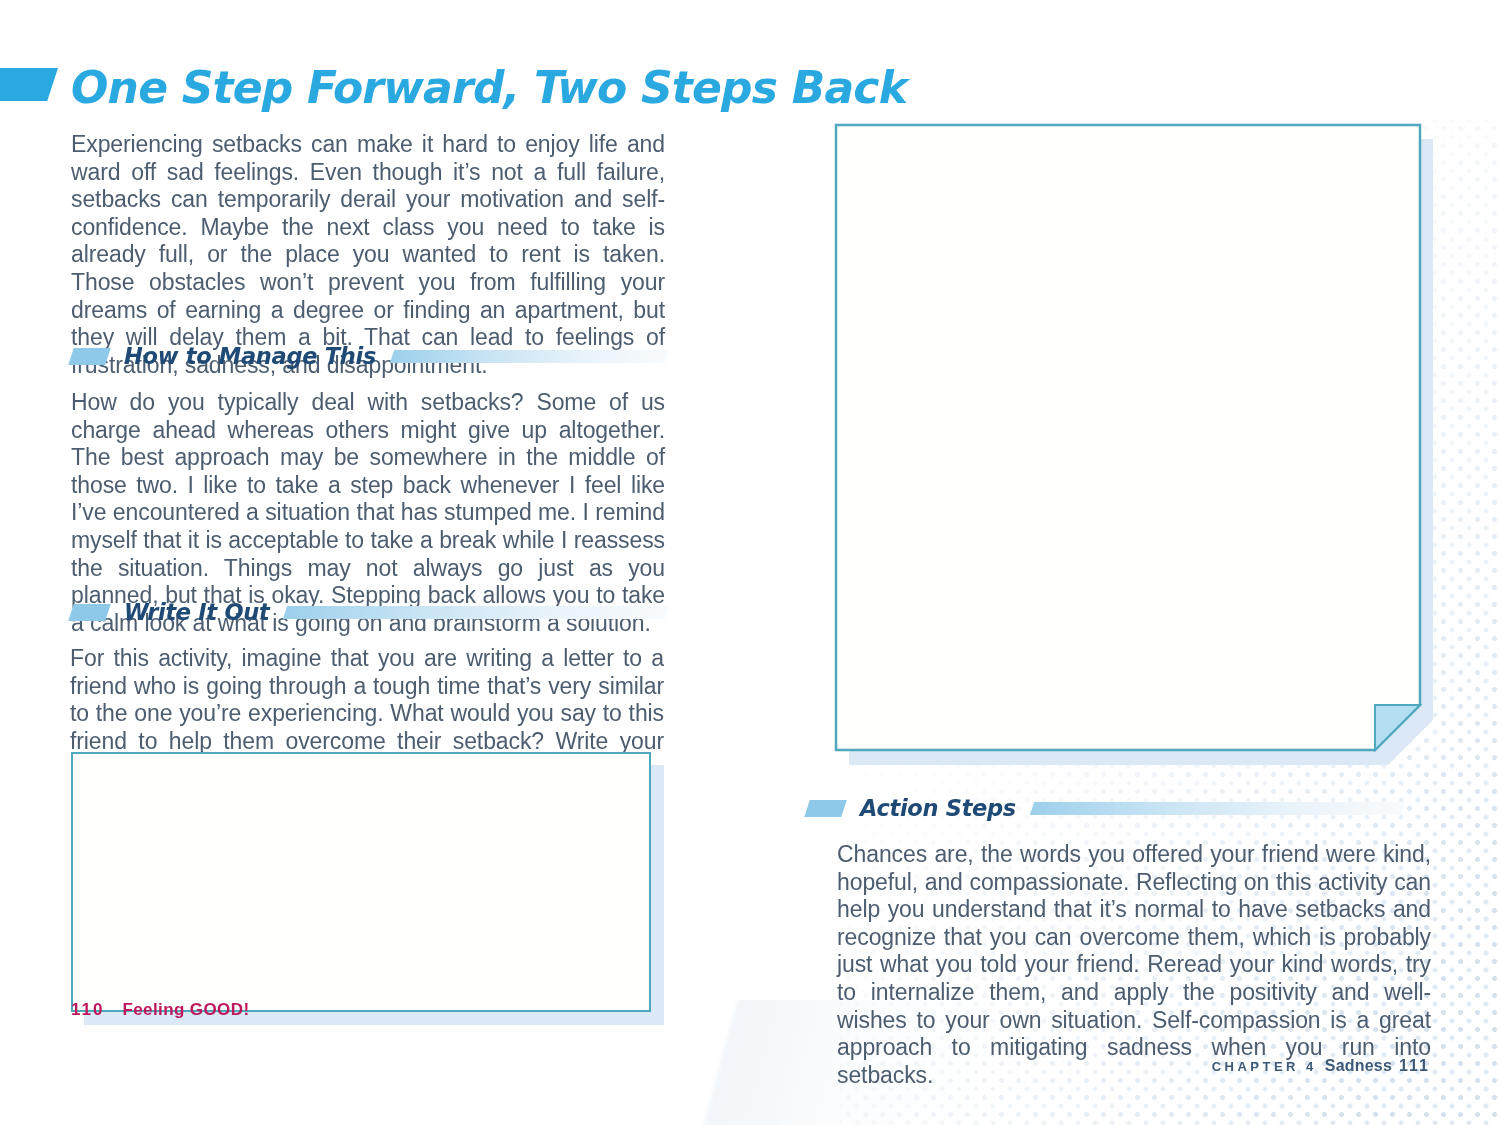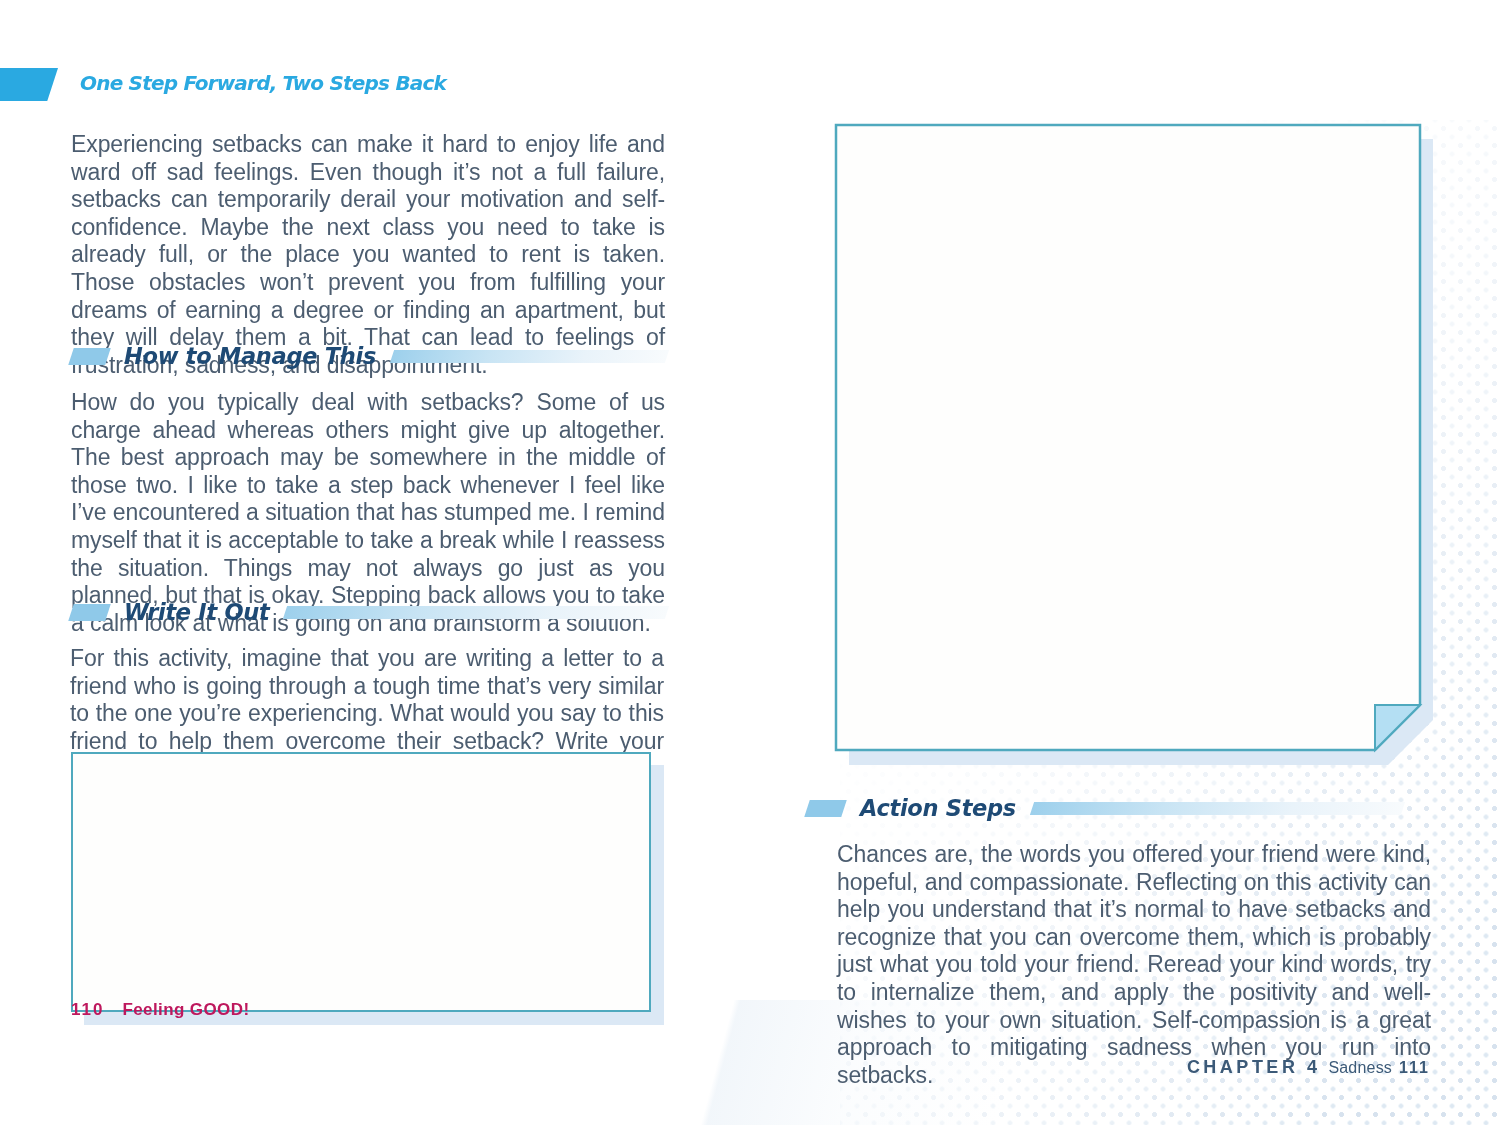--- a/index.html
+++ b/index.html
@@ -57,46 +57,46 @@
     background:linear-gradient(to right,#9dd0ec 0%,#c8e4f4 35%,#e9f3fa 70%,#f8fbfd 100%);
     transform:skewX(-18deg);
   }
 
   
   .title-marker{
     position:absolute;left:-14px;top:68px;width:72px;height:33px;
     background:#2aa9e1;transform:skewX(-18deg);transform-origin:top left;
   }
   .page-title{
-    position:absolute;left:71px;top:62px;margin:9px;width:620px;
+    position:absolute;left:71px;top:62px;margin:0;width:620px;
     font-family:"DejaVu Sans", sans-serif;
     font-style:italic;font-weight:bold;
-    font-size:20px;color:#2aa9e1;letter-spacing:-.8px;white-space:nowrap;
+    font-size:44px;color:#2aa9e1;letter-spacing:-.8px;white-space:nowrap;
   }
 
   
   .write-box-left{
     position:absolute;left:71px;top:752px;width:576px;height:256px;
     background:#fefefd;border:2px solid #4fa9be;
     box-shadow:13px 13px 0 0 #dbe8f5;
   }
   .right-box-svg{position:absolute;left:832px;top:121px;}
 
   
   .footer-left{
     position:absolute;left:71px;top:1000px;
     color:#be185d;font-size:17px;font-weight:bold;letter-spacing:.4px;
   }
   .footer-left .pagenum{margin-right:18px;font-weight:600;letter-spacing:2px;}
   .footer-right{
     position:absolute;right:70px;top:1057px;text-align:right;
     color:#3c5a78;font-size:16px;
   }
-  .footer-right .chap{letter-spacing:3.5px;font-weight:600;font-size:18px;}
-  .footer-right .chapname{font-weight:normal;margin-left:8px;letter-spacing:.2px;}
+  .footer-right .chap{letter-spacing:3.5px;font-weight:600;font-size:13px;}
+  .footer-right .chapname{font-weight:bold;margin-left:8px;letter-spacing:.2px;}
   .footer-right .pagenum{margin-left:7px;font-weight:600;letter-spacing:2px;}
 </style>
 </head>
 <body>
 
 <div class="halftone"></div>
 <div class="halftone-fade"></div>
 <div class="bottom-band"></div>
 
 <div class="title-marker"></div>

